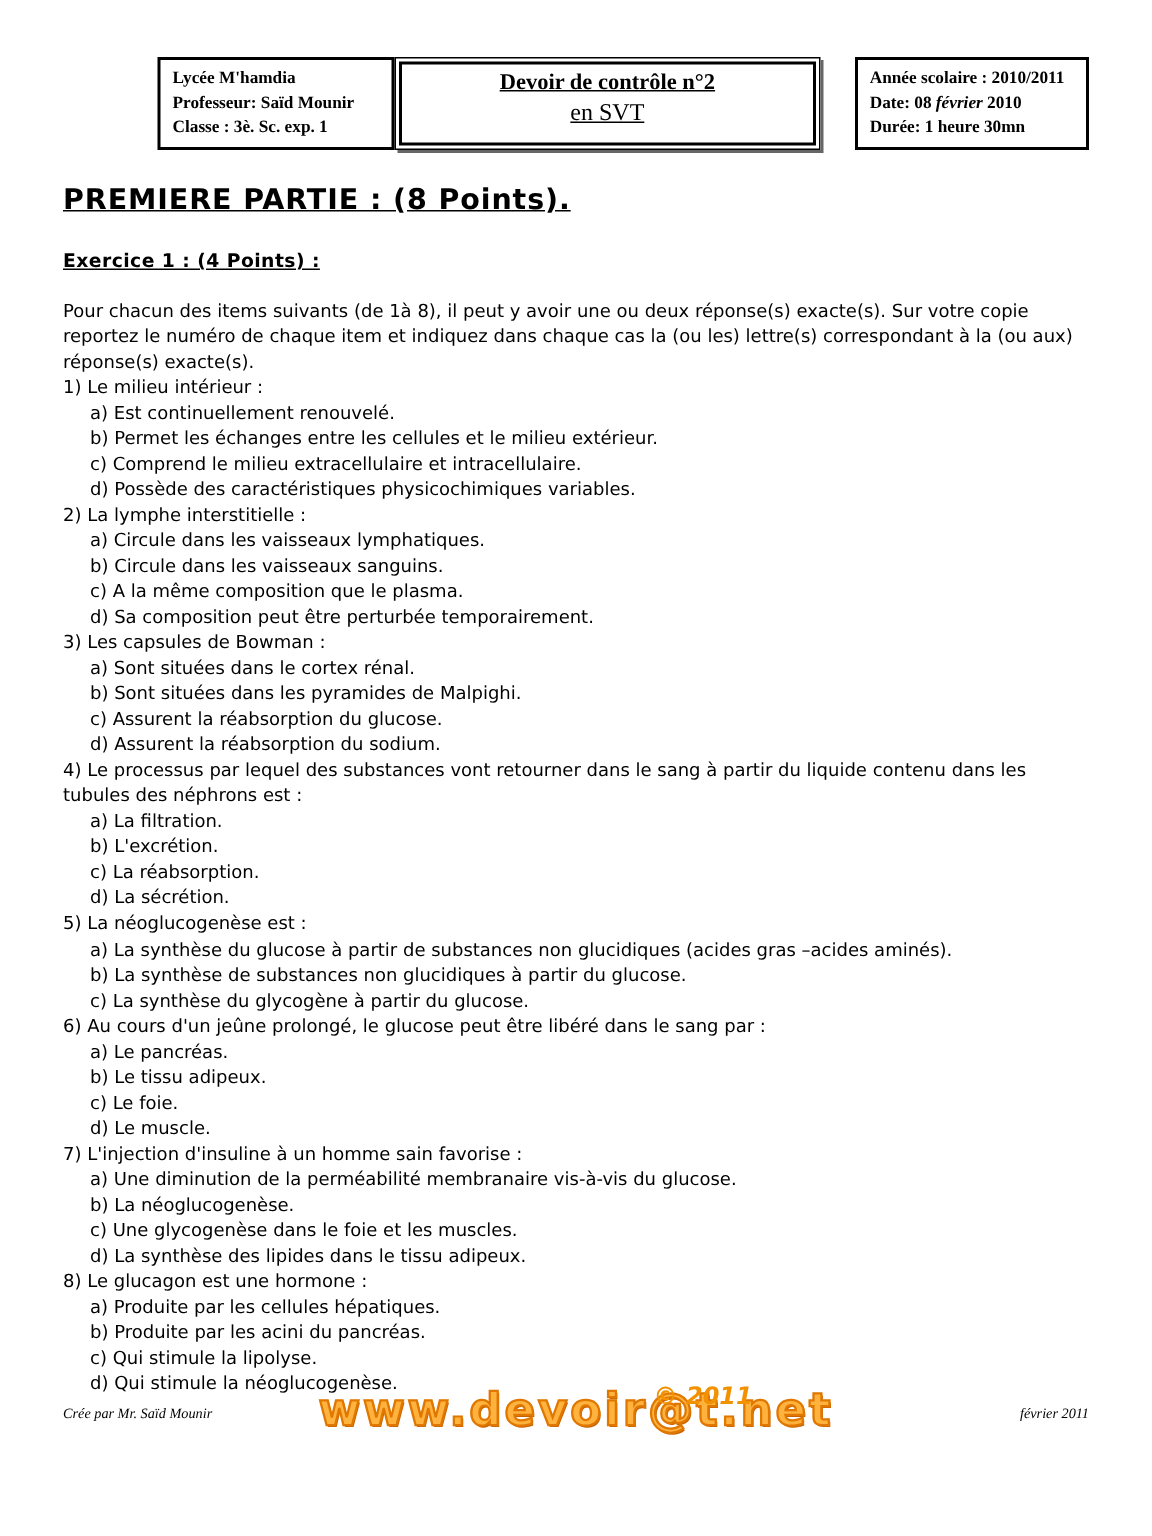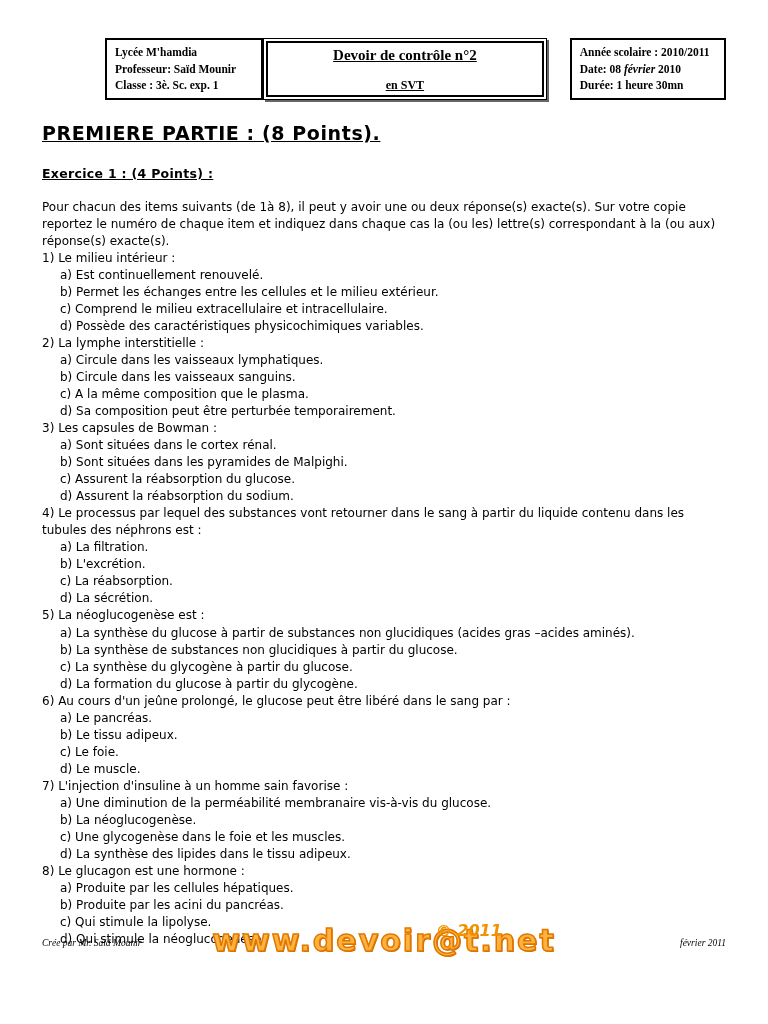--- a/index.html
+++ b/index.html
@@ -48,24 +48,24 @@
     height: 100%;
     text-align: center;
     padding: 4px 6px 2px 6px;
   }
   .doc-title {
     font-size: 15px;
     font-weight: bold;
     text-decoration: underline;
   }
   .doc-subject {
-    font-size: 12px;
-    font-weight: bold;
-    text-decoration: underline;
-    margin-top: 14px;
+    font-size: 16px;
+    font-weight: normal;
+    text-decoration: underline;
+    margin-top: 3px;
   }
   .date-month { font-style: italic; }
 
   
   .content { margin-top: 20px; font-size: 12px; line-height: 1.42; }
   .part-heading {
     font-size: 19px;
     font-weight: bold;
     text-decoration: underline;
     letter-spacing: 0.6px;
@@ -184,21 +184,20 @@
       <div class="option">b) L'excrétion.</div>
       <div class="option">c) La réabsorption.</div>
       <div class="option">d) La sécrétion.</div>
     </div>
 
     <div class="question">
       <div class="stem">5) La néoglucogenèse est :</div>
       <div class="option">a) La synthèse du glucose à partir de substances non glucidiques (acides gras –acides aminés).</div>
       <div class="option">b) La synthèse de substances non glucidiques à partir du glucose.</div>
       <div class="option">c) La synthèse du glycogène à partir du glucose.</div>
-      <div class="option">d) La formation du glucose à partir du glycogène.</div>
     </div>
 
     <div class="question">
       <div class="stem">6) Au cours d'un jeûne prolongé, le glucose peut être libéré dans le sang par :</div>
       <div class="option">a) Le pancréas.</div>
       <div class="option">b) Le tissu adipeux.</div>
       <div class="option">c) Le foie.</div>
       <div class="option">d) Le muscle.</div>
     </div>
 

